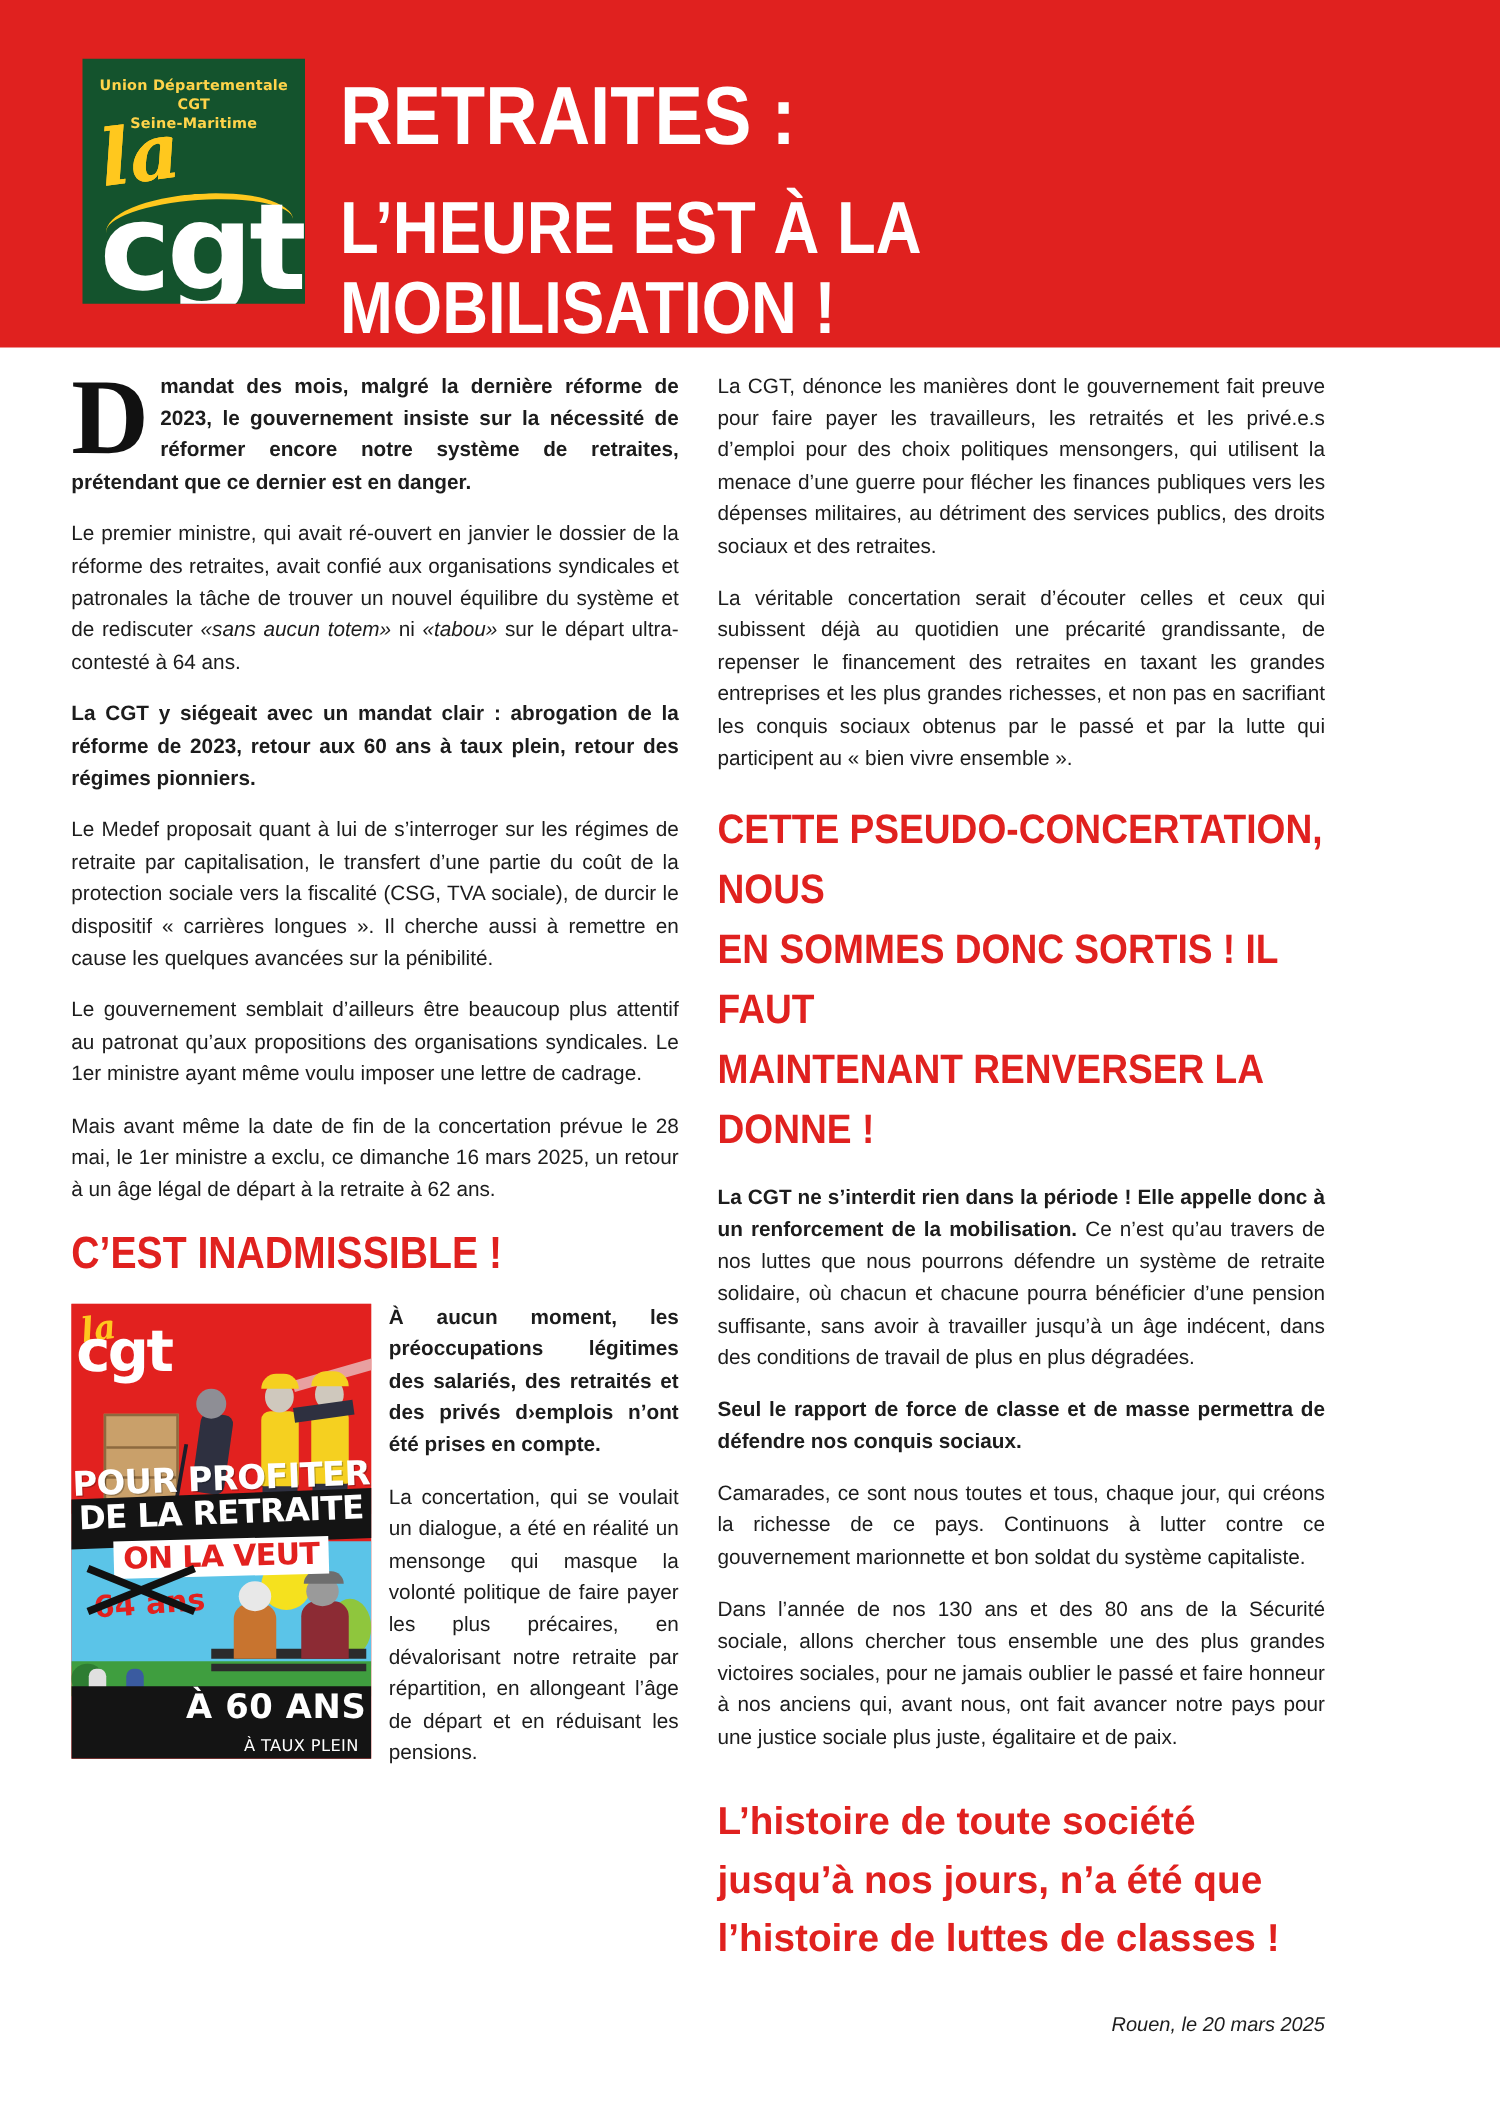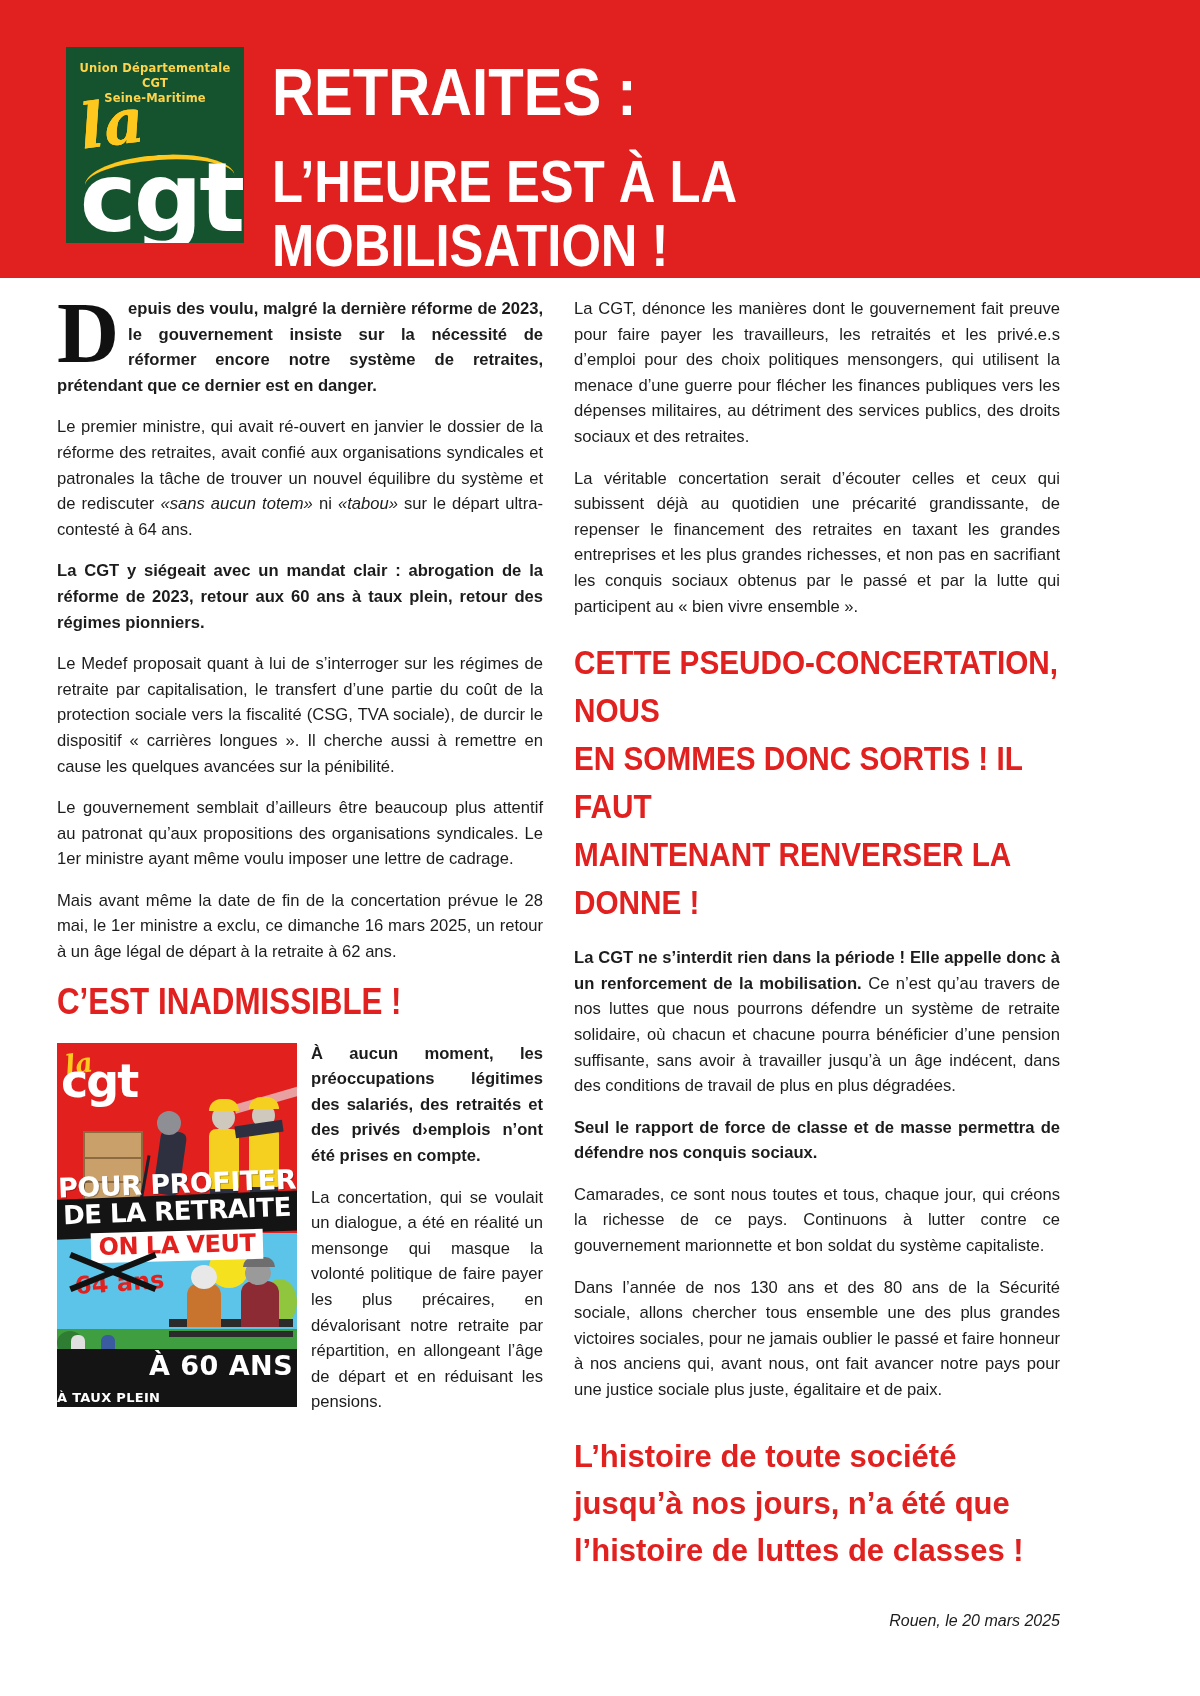--- a/index.html
+++ b/index.html
@@ -223,23 +223,23 @@
   .p-kid1{left:14px;top:292px;width:14px;height:18px;background:#e0e0e0;border-radius:6px 6px 0 0;}
   .p-kid2{left:44px;top:292px;width:14px;height:18px;background:#3a5ba0;border-radius:6px 6px 0 0;}
   .p-bush{left:0;top:288px;width:26px;height:24px;border-radius:50%;background:#2e7d32;}
 
   .p-black{left:0;top:306px;width:240px;height:58px;background:#141414;}
   .p-60{
     left:0;top:310px;width:240px;text-align:center;
     color:#ffffff;font-weight:700;font-size:27px;letter-spacing:.5px;padding-left:44px;
   }
   .p-taux{
-    left:0;top:342px;width:240px;text-align:left;padding-right:10px;
+    left:0;top:342px;width:240px;text-align:right;padding-right:10px;
     box-sizing:border-box;
-    color:#ffffff;font-weight:700;font-size:13px;letter-spacing:.3px;
+    color:#ffffff;font-weight:400;font-size:13px;letter-spacing:.3px;
   }
 </style>
 </head>
 <body>
 
 <div class="page">
 
   <div class="header">
 
     <div class="logo-box">
@@ -254,21 +254,21 @@
 
     <div class="header-title">
       <span class="title-l1">RETRAITES :</span>
       <span class="title-l2">L’HEURE EST À LA MOBILISATION !</span>
     </div>
   </div>
 
   <div class="col col-left">
 
     <p class="dropcap-para">
-      <span class="dropcap">D</span><span>epuis des voulu, malgré la dernière réforme de 2023, le gouvernement insiste sur la nécessité de réformer encore notre système de retraites, prétendant que ce dernier est en danger.</span>
+      <span class="dropcap">D</span><span>mandat des mois, malgré la dernière réforme de 2023, le gouvernement insiste sur la nécessité de réformer encore notre système de retraites, prétendant que ce dernier est en danger.</span>
     </p>
 
     <p><span>Le premier ministre, qui avait ré-ouvert en janvier le dossier de la réforme des retraites, avait confié aux organisations syndicales et patronales la tâche de trouver un nouvel équilibre du système et de rediscuter </span><span class="ital">«sans aucun totem»</span><span> ni </span><span class="ital">«tabou»</span><span> sur le départ ultra-contesté à 64 ans.</span></p>
 
     <p class="bold">La CGT y siégeait avec un mandat clair : abrogation de la réforme de 2023, retour aux 60 ans à taux plein, retour des régimes pionniers.</p>
 
     <p>Le Medef proposait quant à lui de s’interroger sur les régimes de retraite par capitalisation, le transfert d’une partie du coût de la protection sociale vers la fiscalité (CSG, TVA sociale), de durcir le dispositif « carrières longues ». Il cherche aussi à remettre en cause les quelques avancées sur la pénibilité.</p>
 
     <p>Le gouvernement semblait d’ailleurs être beaucoup plus attentif au patronat qu’aux propositions des organisations syndicales. Le 1er ministre ayant même voulu imposer une lettre de cadrage.</p>
 

